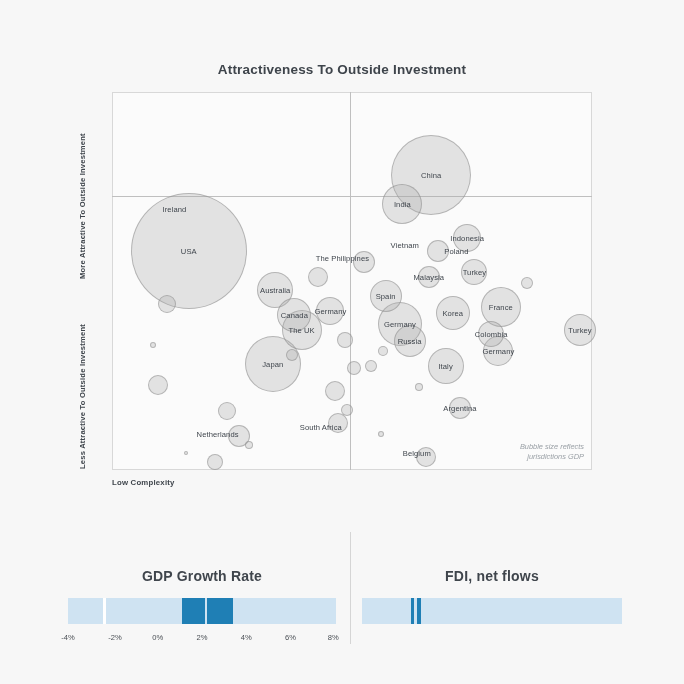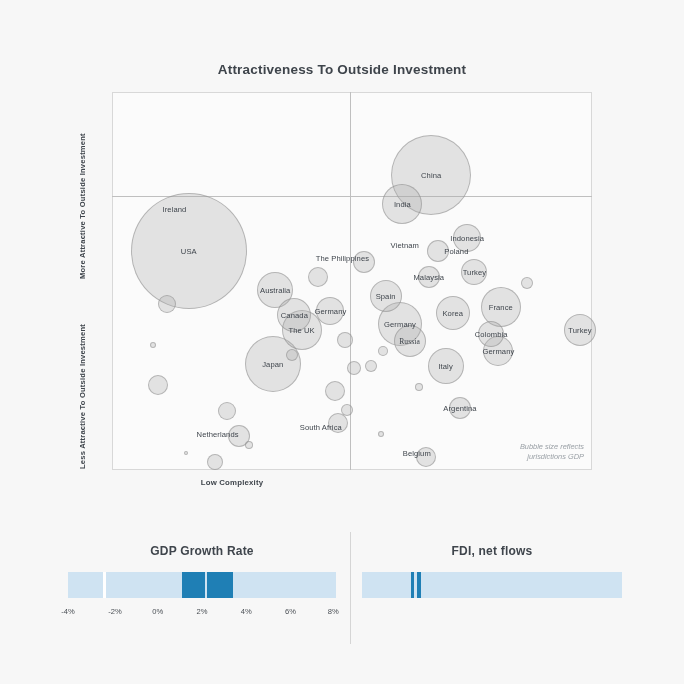--- a/index.html
+++ b/index.html
@@ -114,21 +114,21 @@
     left: 78px;
     top: 280px;
     height: 185px;
   }
   .x-axis-label {
     position: absolute;
     top: 474px;
     font-size: 7.8px;
     font-weight: bold;
     color: #3f454c;
-    text-align: center;
+    text-align: left;
     letter-spacing: 0.2px;
   }
   #x-label-low { left: 112px; width: 240px; }
   #x-label-high { left: 352px; width: 240px; }
 
   
   #legends {
     position: absolute;
     left: 0;
     top: 520px;
@@ -140,26 +140,27 @@
     left: 350px;
     top: 8px;
     width: 1px;
     height: 112px;
     background: #d5d5d5;
   }
   .legend-block { position: absolute; }
   #legend-gdp { left: 68px; top: 20px; width: 268px; }
   #legend-fdi { left: 362px; top: 20px; width: 260px; }
   .legend-title {
-    font-size: 12px;
+    font-size: 14px;
     font-weight: bold;
     color: #3f454c;
     text-align: center;
     margin-bottom: 14px;
     letter-spacing: 0.2px;
+    margin-top: 24px;
   }
   .strip {
     position: relative;
     height: 26px;
     background: #cfe3f2;
     overflow: hidden;
   }
   .strip-seg {
     position: absolute;
     top: 0;
@@ -253,21 +254,21 @@
         <div class="bubble-label" style="left: 362.4px; top: 179.55px;">Turkey</div>
         <div class="bubble-label" style="left: 163.2px; top: 198.45px;">Australia</div>
         <div class="bubble-label" style="left: 273.6px; top: 204.12px;">Spain</div>
         <div class="bubble-label" style="left: 388.8px; top: 215.46px; text-align: right;">France</div>
         <div class="bubble-label" style="left: 340.8px; top: 221.13px;">Korea</div>
         <div class="bubble-label" style="left: 218.4px; top: 219.24px;">Germany</div>
         <div class="bubble-label" style="left: 182.4px; top: 223.02px;">Canada</div>
         <div class="bubble-label" style="left: 288px; top: 232.47px;">Germany</div>
         <div class="bubble-label" style="left: 189.6px; top: 238.14px;">The UK</div>
         <div class="bubble-label" style="left: 379.2px; top: 241.92px;">Colombia</div>
-        <div class="bubble-label" style="left: 297.6px; top: 249.48px; font-family: Liberation Serif, serif;">Russia</div>
+        <div class="bubble-label" style="left: 297.6px; top: 249.48px;">Russia</div>
         <div class="bubble-label" style="left: 468px; top: 238.14px;">Turkey</div>
         <div class="bubble-label" style="left: 386.4px; top: 258.93px;">Germany</div>
         <div class="bubble-label" style="left: 160.8px; top: 272.16px;">Japan</div>
         <div class="bubble-label" style="left: 333.6px; top: 274.05px;">Italy</div>
         <div class="bubble-label" style="left: 348px; top: 315.63px;">Argentina</div>
         <div class="bubble-label" style="left: 208.8px; top: 334.53px;">South Africa</div>
         <div class="bubble-label" style="left: 105.6px; top: 342.09px;">Netherlands</div>
         <div class="bubble-label" style="left: 304.8px; top: 360.99px;">Belgium</div>
       </div>
   </div>

